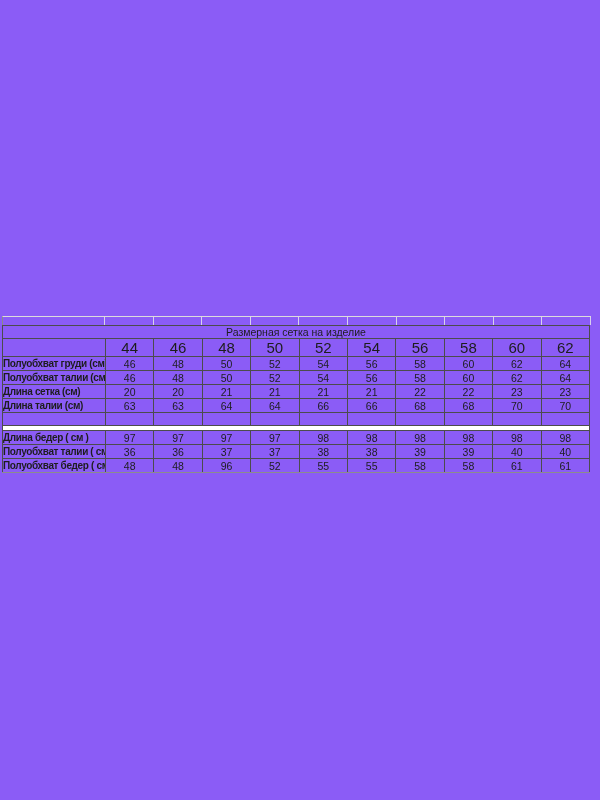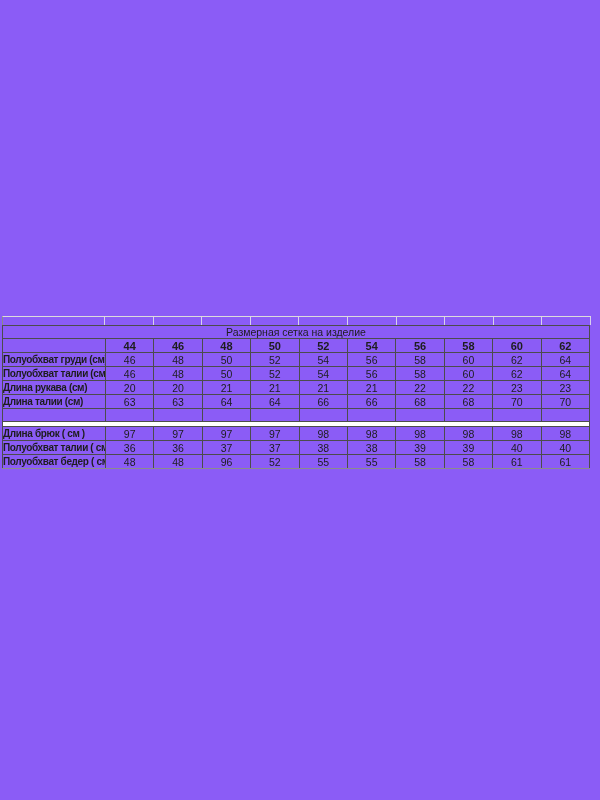--- a/index.html
+++ b/index.html
@@ -60,22 +60,22 @@
   }
   .title-row td {
     height: 13px;
     font-size: 10.5px;
     line-height: 12px;
     text-align: center;
     font-weight: normal;
   }
   .header-row td {
     height: 14px;
-    font-size: 11px;
-    font-weight: bold;
+    font-size: 15px;
+    font-weight: normal;
     text-align: center;
   }
   td.label-cell {
     font-weight: bold;
     font-size: 10px;
     letter-spacing: -0.35px;
     text-align: left;
     padding-left: 2px;
   }
   td.value-cell {
@@ -158,21 +158,21 @@
           <td class="value-cell">50</td>
           <td class="value-cell">52</td>
           <td class="value-cell">54</td>
           <td class="value-cell">56</td>
           <td class="value-cell">58</td>
           <td class="value-cell">60</td>
           <td class="value-cell">62</td>
           <td class="value-cell">64</td>
         </tr>
         <tr>
-          <td class="label-cell">Длина рукава (см)</td>
+          <td class="label-cell">Длина сетка (см)</td>
           <td class="value-cell">20</td>
           <td class="value-cell">20</td>
           <td class="value-cell">21</td>
           <td class="value-cell">21</td>
           <td class="value-cell">21</td>
           <td class="value-cell">21</td>
           <td class="value-cell">22</td>
           <td class="value-cell">22</td>
           <td class="value-cell">23</td>
           <td class="value-cell">23</td>
@@ -204,21 +204,21 @@
           <td class="value-cell"></td>
           <td class="value-cell"></td>
           <td class="value-cell"></td>
         </tr>
       <tr class="gap-row">
         <td colspan="11"></td>
       </tr>
     </tbody>
     <tbody id="section-1">
         <tr>
-          <td class="label-cell">Длина брюк ( см )</td>
+          <td class="label-cell">Длина бедер ( см )</td>
           <td class="value-cell">97</td>
           <td class="value-cell">97</td>
           <td class="value-cell">97</td>
           <td class="value-cell">97</td>
           <td class="value-cell">98</td>
           <td class="value-cell">98</td>
           <td class="value-cell">98</td>
           <td class="value-cell">98</td>
           <td class="value-cell">98</td>
           <td class="value-cell">98</td>

